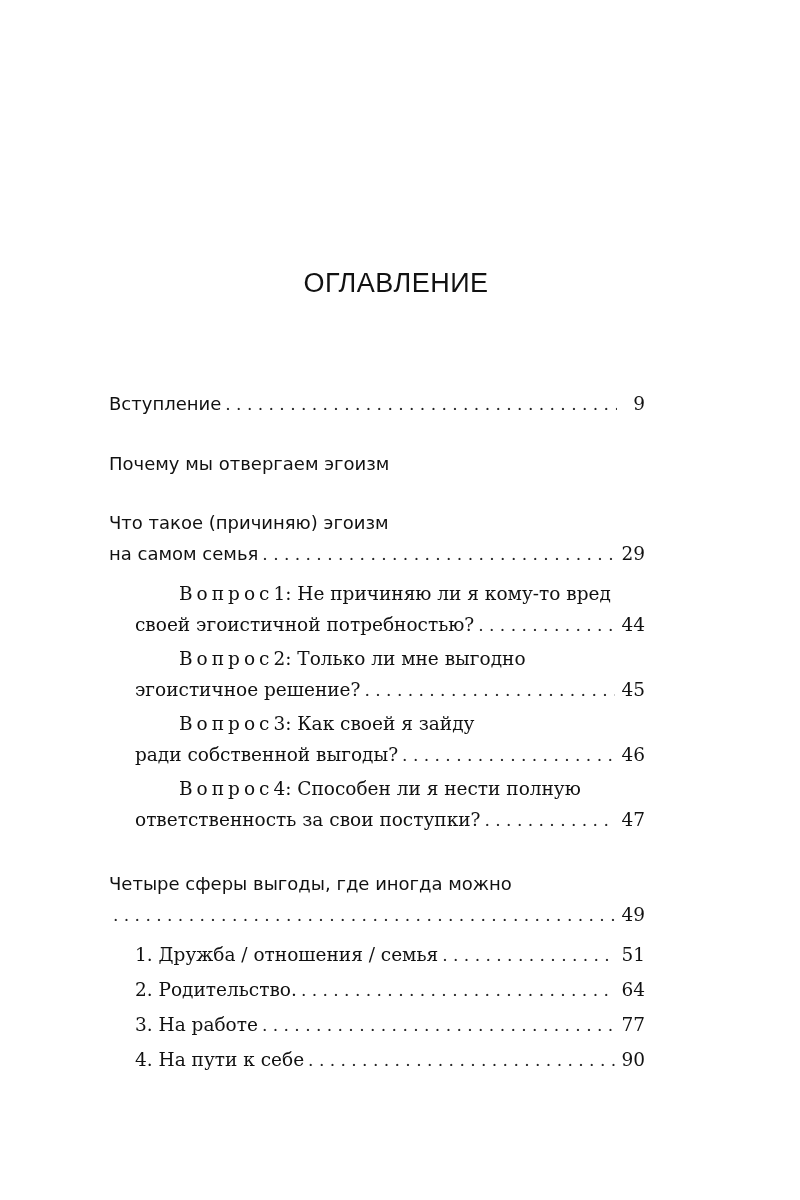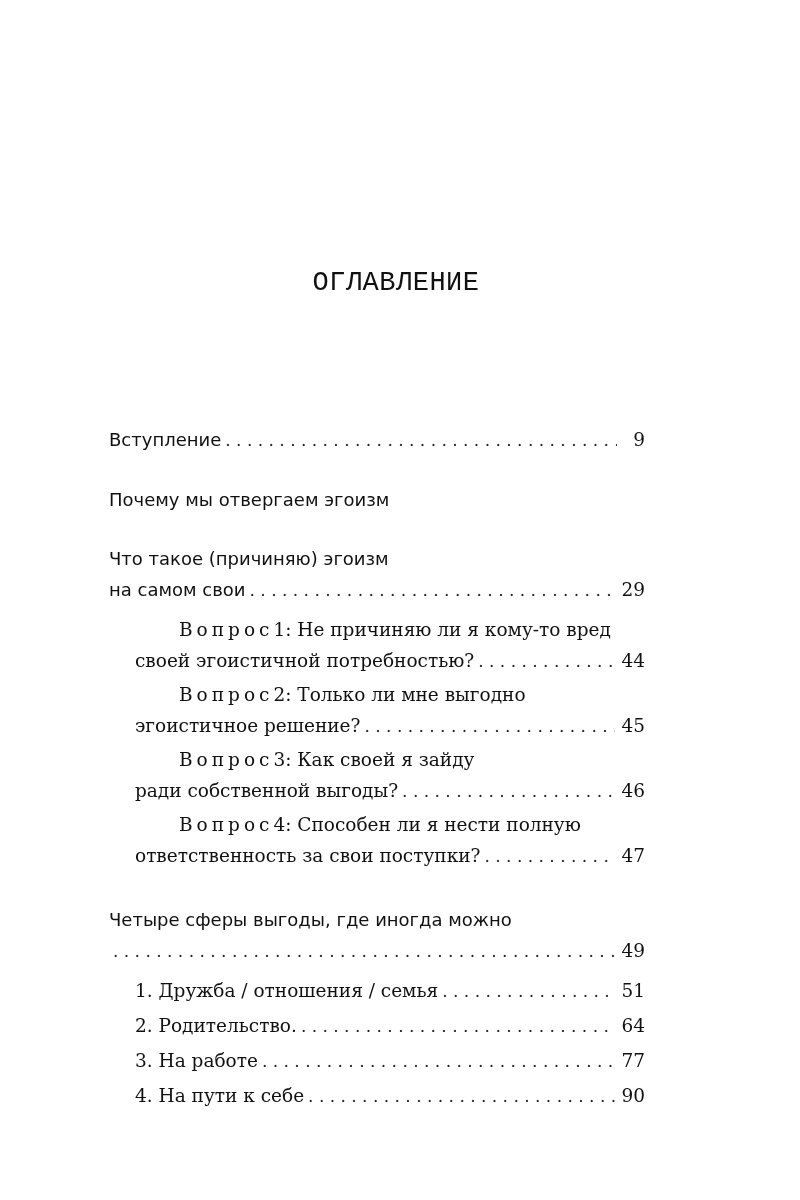--- a/index.html
+++ b/index.html
@@ -13,30 +13,30 @@
       position: relative;
       overflow: hidden;
       color: #111111;
     }
     .page-title {
       position: absolute;
       top: 268px;
       left: 0;
       width: 792px;
       text-align: center;
-      font-family: Liberation Mono, monospace;
+      font-family: Liberation Sans, sans-serif;
       font-size: 27px;
       font-weight: 500;
       letter-spacing: 0.5px;
       margin: 0;
     }
     .toc {
       position: absolute;
       left: 109px;
-      top: 424px;
+      top: 388px;
       width: 536px;
     }
     .entry {
       position: relative;
     }
     .line {
       display: flex;
       align-items: baseline;
       white-space: nowrap;
     }
@@ -99,21 +99,21 @@
       <span>Почему мы отвергаем эгоизм</span>
     </div>
   </div>
   <div class="gap-chapter"></div>
 
   <div class="entry chapter">
     <div class="line">
       <span>Что такое (причиняю) эгоизм</span>
     </div>
     <div class="line">
-      <span>на самом свои</span>
+      <span>на самом семья</span>
       <span class="leader"></span>
       <span class="page">29</span>
     </div>
   </div>
   <div class="gap-sub" style="height:8px"></div>
 
   <div class="entry sub">
     <div class="line">
       <span class="spaced">Вопрос</span>
         <span> 1: Не причиняю ли я кому-то вред</span>

